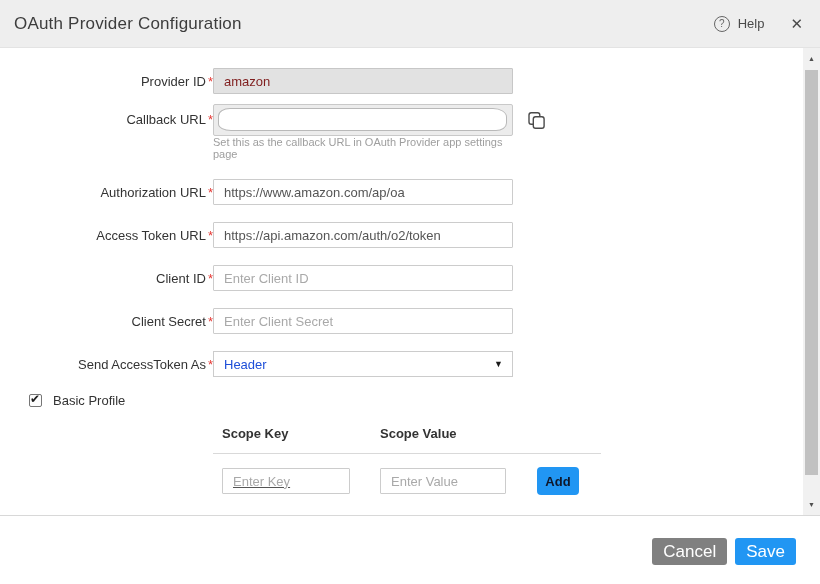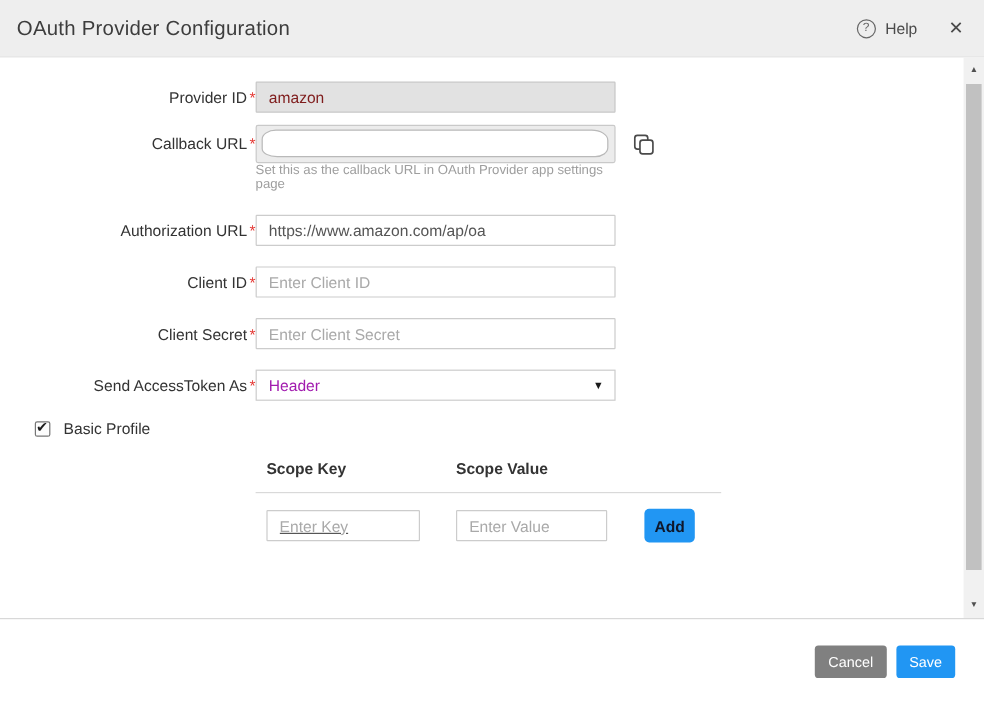--- a/index.html
+++ b/index.html
@@ -40,21 +40,21 @@
   .callback-field { position:relative; width:300px; height:32px; background:#ececec;
                     border:1px solid #c9c9c9; border-radius:2px; }
   .redaction-blob { position:absolute; left:4px; right:5px; top:3px; bottom:4px; background:#fff;
                     border:1px solid #b9b9b9; border-radius:12px 14px 11px 13px / 8px 9px 8px 7px; }
   .copy-btn { margin-left:14px; margin-top:7px; cursor:pointer; line-height:0; }
   .helper-text { margin-top:0; font-size:11px; color:#9e9e9e; }
 
   
   .select-box { width:300px; height:26px; border:1px solid #ccc; display:flex; align-items:center;
                 justify-content:space-between; padding:0 9px 0 10px; cursor:pointer; background:#fff; }
-  .select-value { font-size:13px; color:#a21caf; }
+  .select-value { font-size:13px; color:#1d4ed8; }
   .select-caret { font-size:9px; color:#1a1a1a; }
 
   
   .scope-row { margin-bottom:16px; }
   .scope-row .form-label { padding-top:1px; }
   .checkbox-wrap { display:flex; align-items:center; padding-left:5px; cursor:pointer; }
   .checkbox-box { position:relative; width:13px; height:13px; border:1px solid #767676;
                   border-radius:2px; background:#fdfdfd; flex:none; }
   .checkbox-box .check { position:absolute; left:0px; top:-3px; font-size:12px; color:#1c1c1c; }
   .checkbox-label { margin-left:11px; font-size:13px; color:#333; }
@@ -78,21 +78,21 @@
                 justify-content:center; font-size:7px; color:#505050; cursor:pointer; }
   .scroll-up { top:2px; }
   .scroll-down { bottom:2px; }
   .scroll-thumb { position:absolute; top:22px; left:2px; width:13px; height:405px;
                   background:#c1c1c1; cursor:pointer; }
 
   
   .dialog-footer { flex:none; height:69px; background:#fff; border-top:1px solid #d8d8d8;
                    display:flex; justify-content:flex-end; align-items:flex-start;
                    padding:22px 24px 0 0; gap:8px; }
-  .btn { height:27px; border:none; border-radius:3px; color:#fff; font-size:12px; cursor:pointer;
+  .btn { height:27px; border:none; border-radius:3px; color:#fff; font-size:17px; cursor:pointer;
          font-family:"Liberation Sans", sans-serif; padding:0 11px; }
   .btn-cancel { background:#808080; }
   .btn-save { background:#2196f3; }
 </style>
 </head>
 <body>
 
 <div class="dialog">
 
   <div class="dialog-header">
@@ -137,20 +137,28 @@
 
       <div class="form-row">
         <div class="form-label">
           <span>Authorization URL</span><span class="req">*</span>
         </div>
         <div class="ctl">
           <input class="txt" value="https://www.amazon.com/ap/oa" style="">
         </div>
       </div>
 
+      <div class="form-row">
+        <div class="form-label">
+          <span>Access Token URL</span><span class="req">*</span>
+        </div>
+        <div class="ctl">
+          <input class="txt" value="https://api.amazon.com/auth/o2/token" style="">
+        </div>
+      </div>
 
       <div class="form-row">
         <div class="form-label">
           <span>Client ID</span><span class="req">*</span>
         </div>
         <div class="ctl">
           <input class="txt" placeholder="Enter Client ID" style="">
         </div>
       </div>
 

